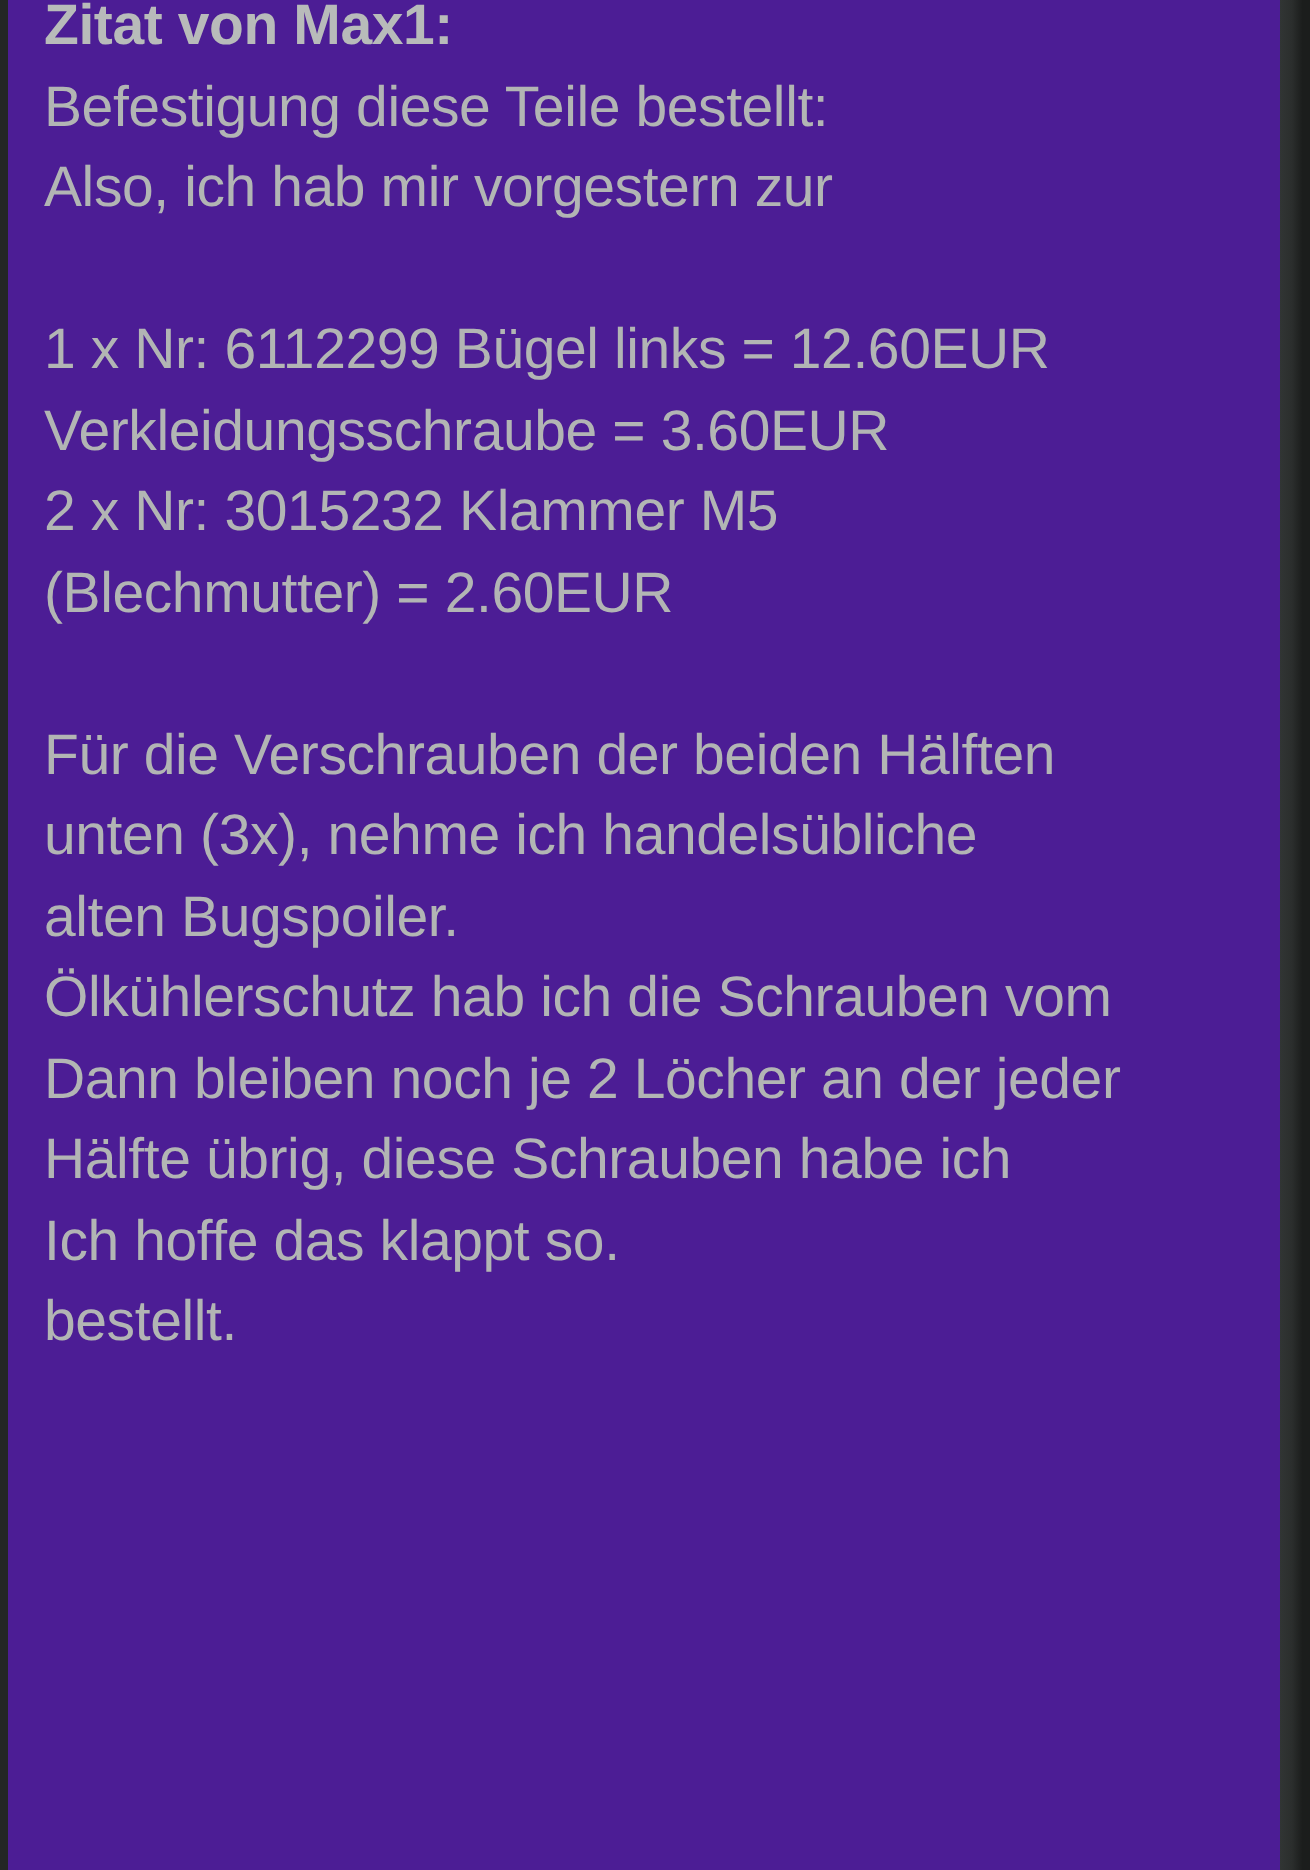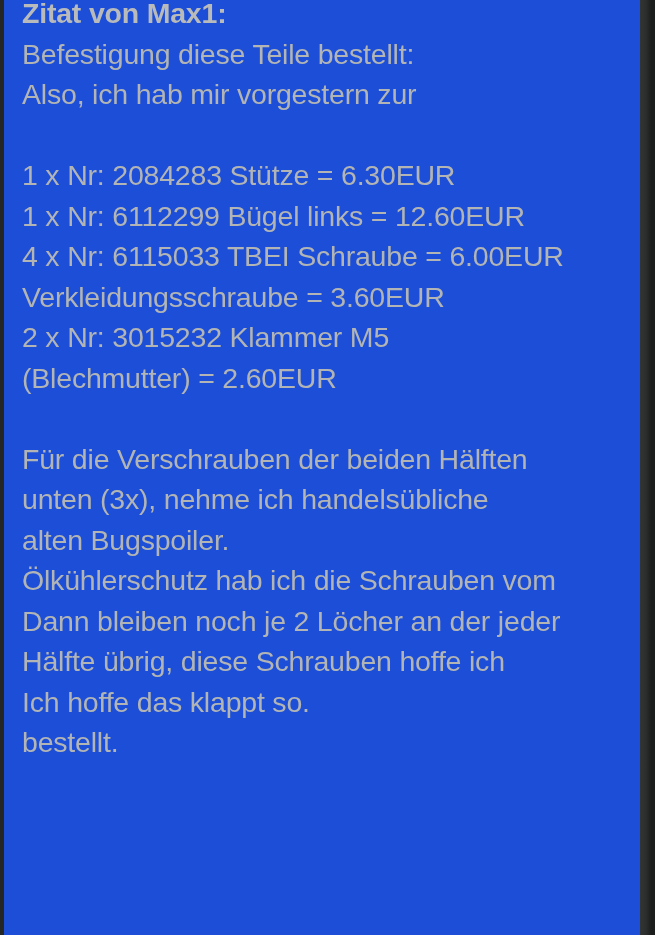--- a/index.html
+++ b/index.html
@@ -4,21 +4,21 @@
 <style>
   html, body {
     margin: 0;
     padding: 0;
     background: #313534;
   }
   .screen {
     position: relative;
     width: 655px;
     height: 935px;
-    background: #1d4ed8;
+    background: #4c1d95;
     overflow: hidden;
     font-family: "Liberation Sans", "DejaVu Sans", sans-serif;
   }
   .quote-box {
     position: relative;
     width: 100%;
     height: 100%;
     box-sizing: border-box;
     padding: 0 20px 0 22px;
     font-size: 28.5px;
@@ -65,34 +65,32 @@
   <div class="quote-box">
     <div class="quote-content">
 
       <div class="group">
         <div class="line header-line">Zitat von Max1:</div>
         <div class="line">Befestigung diese Teile bestellt:</div>
         <div class="line">Also, ich hab mir vorgestern zur</div>
       </div>
 
       <div class="group">
-        <div class="line">1 x Nr: 2084283 Stütze = 6.30EUR</div>
         <div class="line">1 x Nr: 6112299 Bügel links = 12.60EUR</div>
-        <div class="line">4 x Nr: 6115033 TBEI Schraube = 6.00EUR</div>
         <div class="line">Verkleidungsschraube = 3.60EUR</div>
         <div class="line">2 x Nr: 3015232 Klammer M5</div>
         <div class="line">(Blechmutter) = 2.60EUR</div>
       </div>
 
       <div class="group">
         <div class="line">Für die Verschrauben der beiden Hälften</div>
         <div class="line">unten (3x), nehme ich handelsübliche</div>
         <div class="line">alten Bugspoiler.</div>
         <div class="line">Ölkühlerschutz hab ich die Schrauben vom</div>
         <div class="line">Dann bleiben noch je 2 Löcher an der jeder</div>
-        <div class="line">Hälfte übrig, diese Schrauben hoffe ich</div>
+        <div class="line">Hälfte übrig, diese Schrauben habe ich</div>
         <div class="line">Ich hoffe das klappt so.</div>
         <div class="line">bestellt.</div>
       </div>
 
     </div>
   </div>
 </div>
 
 </body></html>

